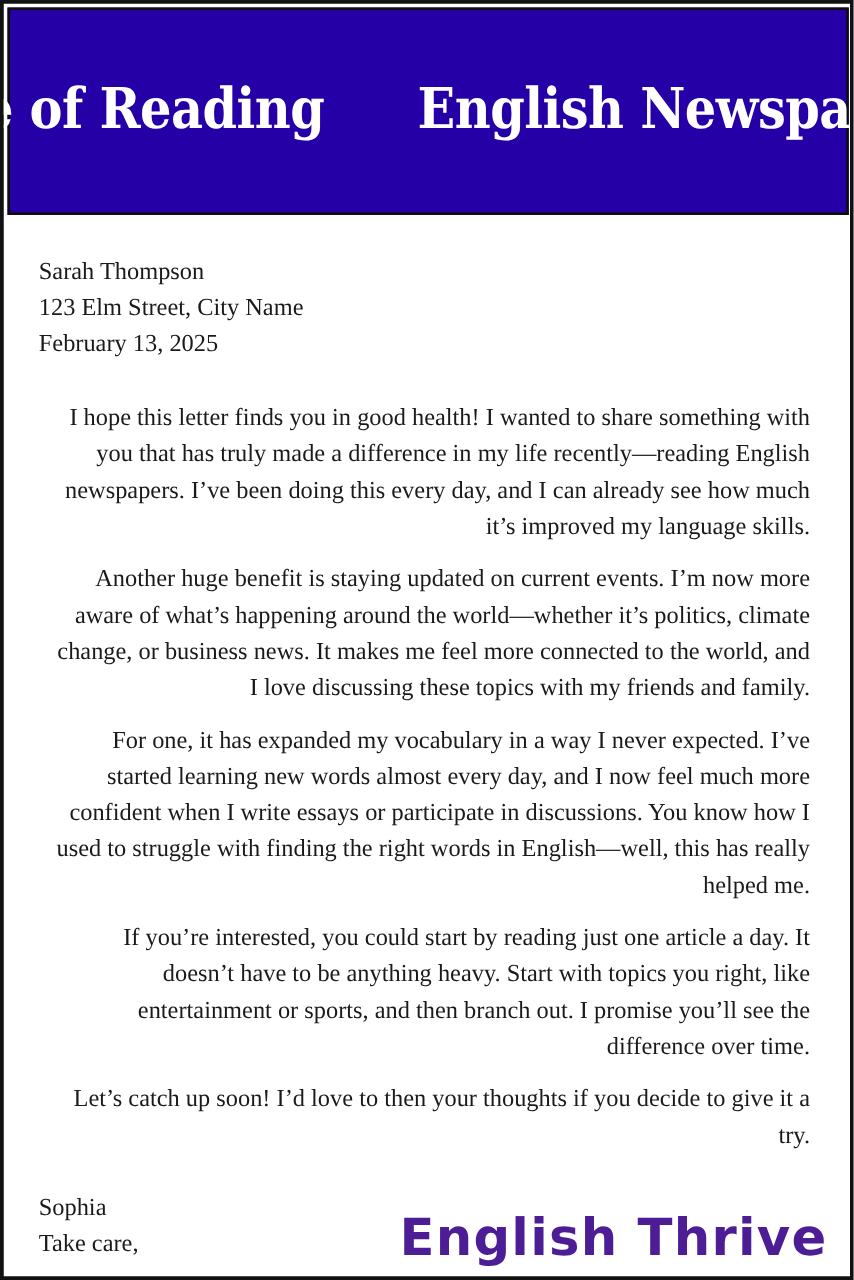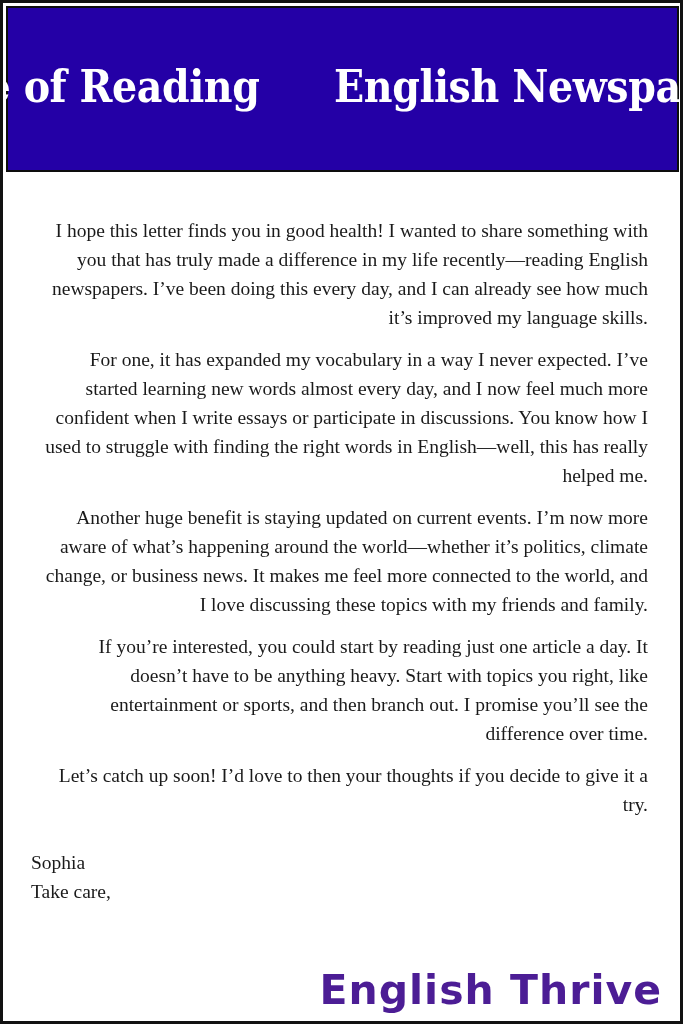--- a/index.html
+++ b/index.html
@@ -99,25 +99,30 @@
 
 <div class="page">
 
   <div class="banner">
     <div class="banner-line">Importance of Reading</div>
     <div class="banner-line">English Newspapers Letter</div>
   </div>
 
   <div class="letter">
 
+    <div class="sender-block">
+      <span class="sender-line">Sarah Thompson</span>
+      <span class="sender-line">123 Elm Street, City Name</span>
+      <span class="sender-line">February 13, 2025</span>
+    </div>
 
 
     <p class="para">I hope this letter finds you in good health! I wanted to share something with you that has truly made a difference in my life recently—reading English newspapers. I’ve been doing this every day, and I can already see how much it’s improved my language skills.</p>
+    <p class="para">Another huge benefit is staying updated on current events. I’m now more aware of what’s happening around the world—whether it’s politics, climate change, or business news. It makes me feel more connected to the world, and I love discussing these topics with my friends and family.</p>
     <p class="para">For one, it has expanded my vocabulary in a way I never expected. I’ve started learning new words almost every day, and I now feel much more confident when I write essays or participate in discussions. You know how I used to struggle with finding the right words in English—well, this has really helped me.</p>
-    <p class="para">Another huge benefit is staying updated on current events. I’m now more aware of what’s happening around the world—whether it’s politics, climate change, or business news. It makes me feel more connected to the world, and I love discussing these topics with my friends and family.</p>
     <p class="para">If you’re interested, you could start by reading just one article a day. It doesn’t have to be anything heavy. Start with topics you right, like entertainment or sports, and then branch out. I promise you’ll see the difference over time.</p>
     <p class="para">Let’s catch up soon! I’d love to then your thoughts if you decide to give it a try.</p>
 
     <div class="closing-block">
       <span class="closing-line">Sophia</span>
       <span class="closing-line">Take care,</span>
     </div>
 
   </div>
 

